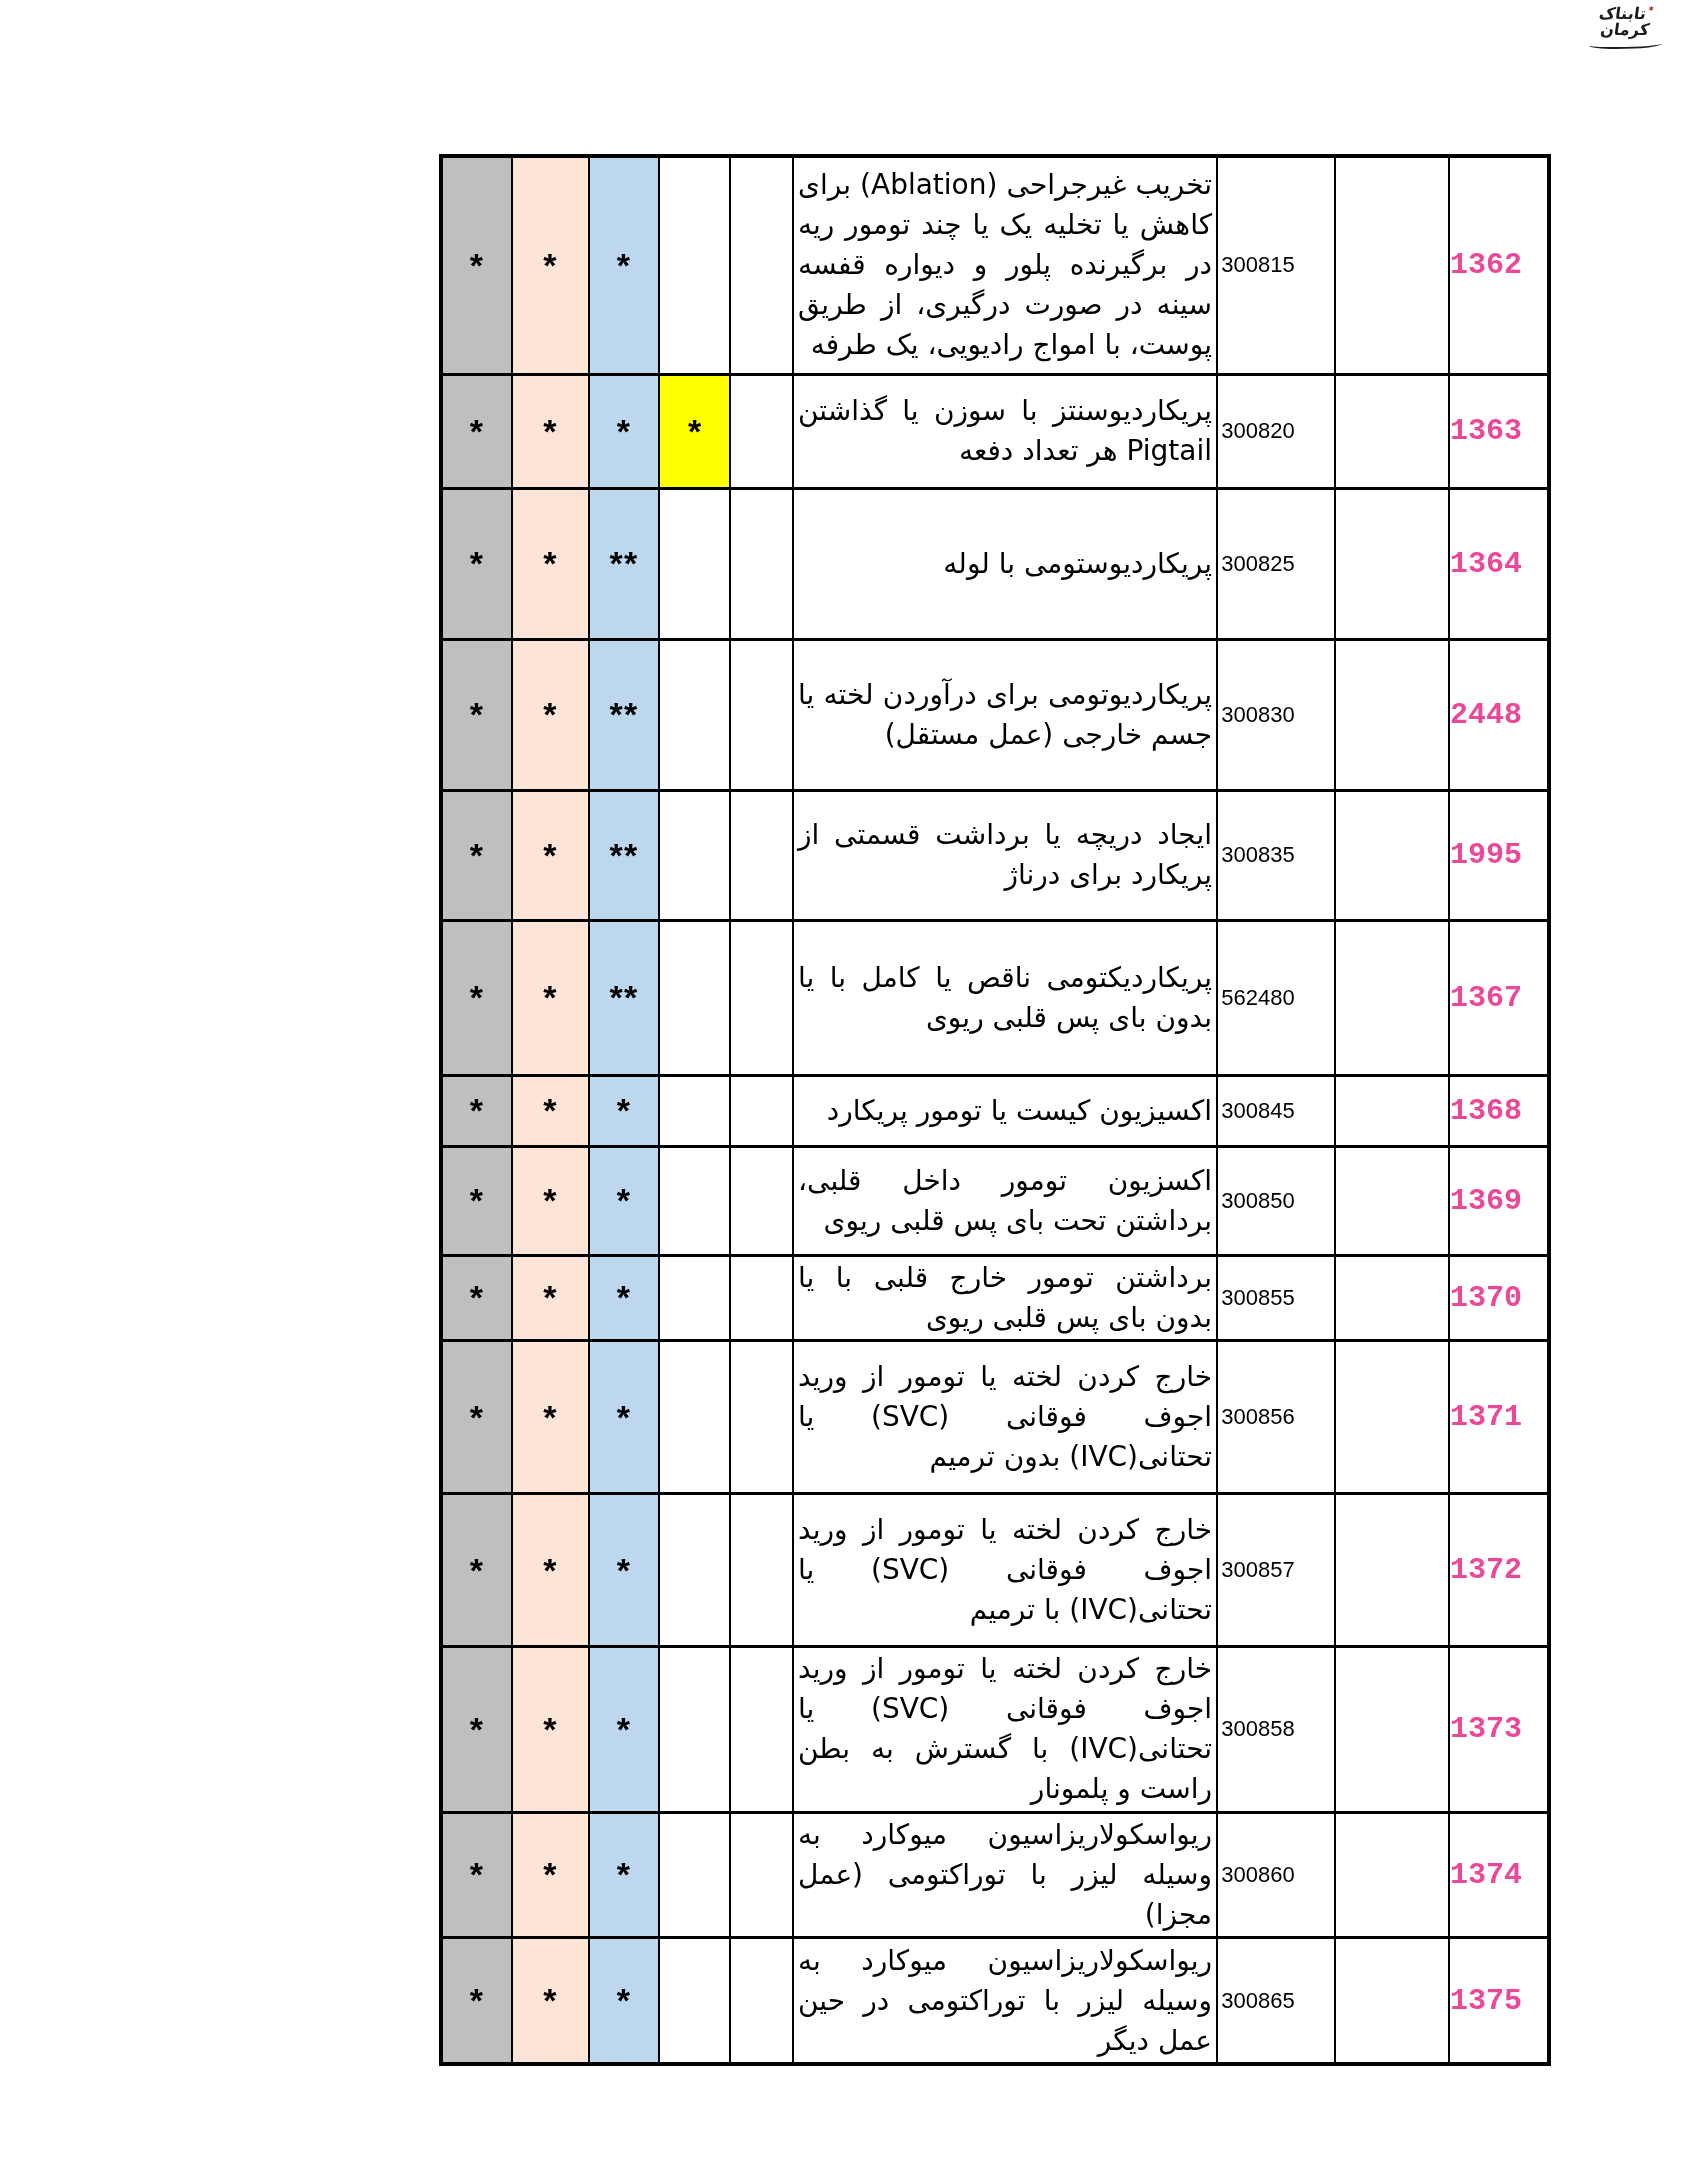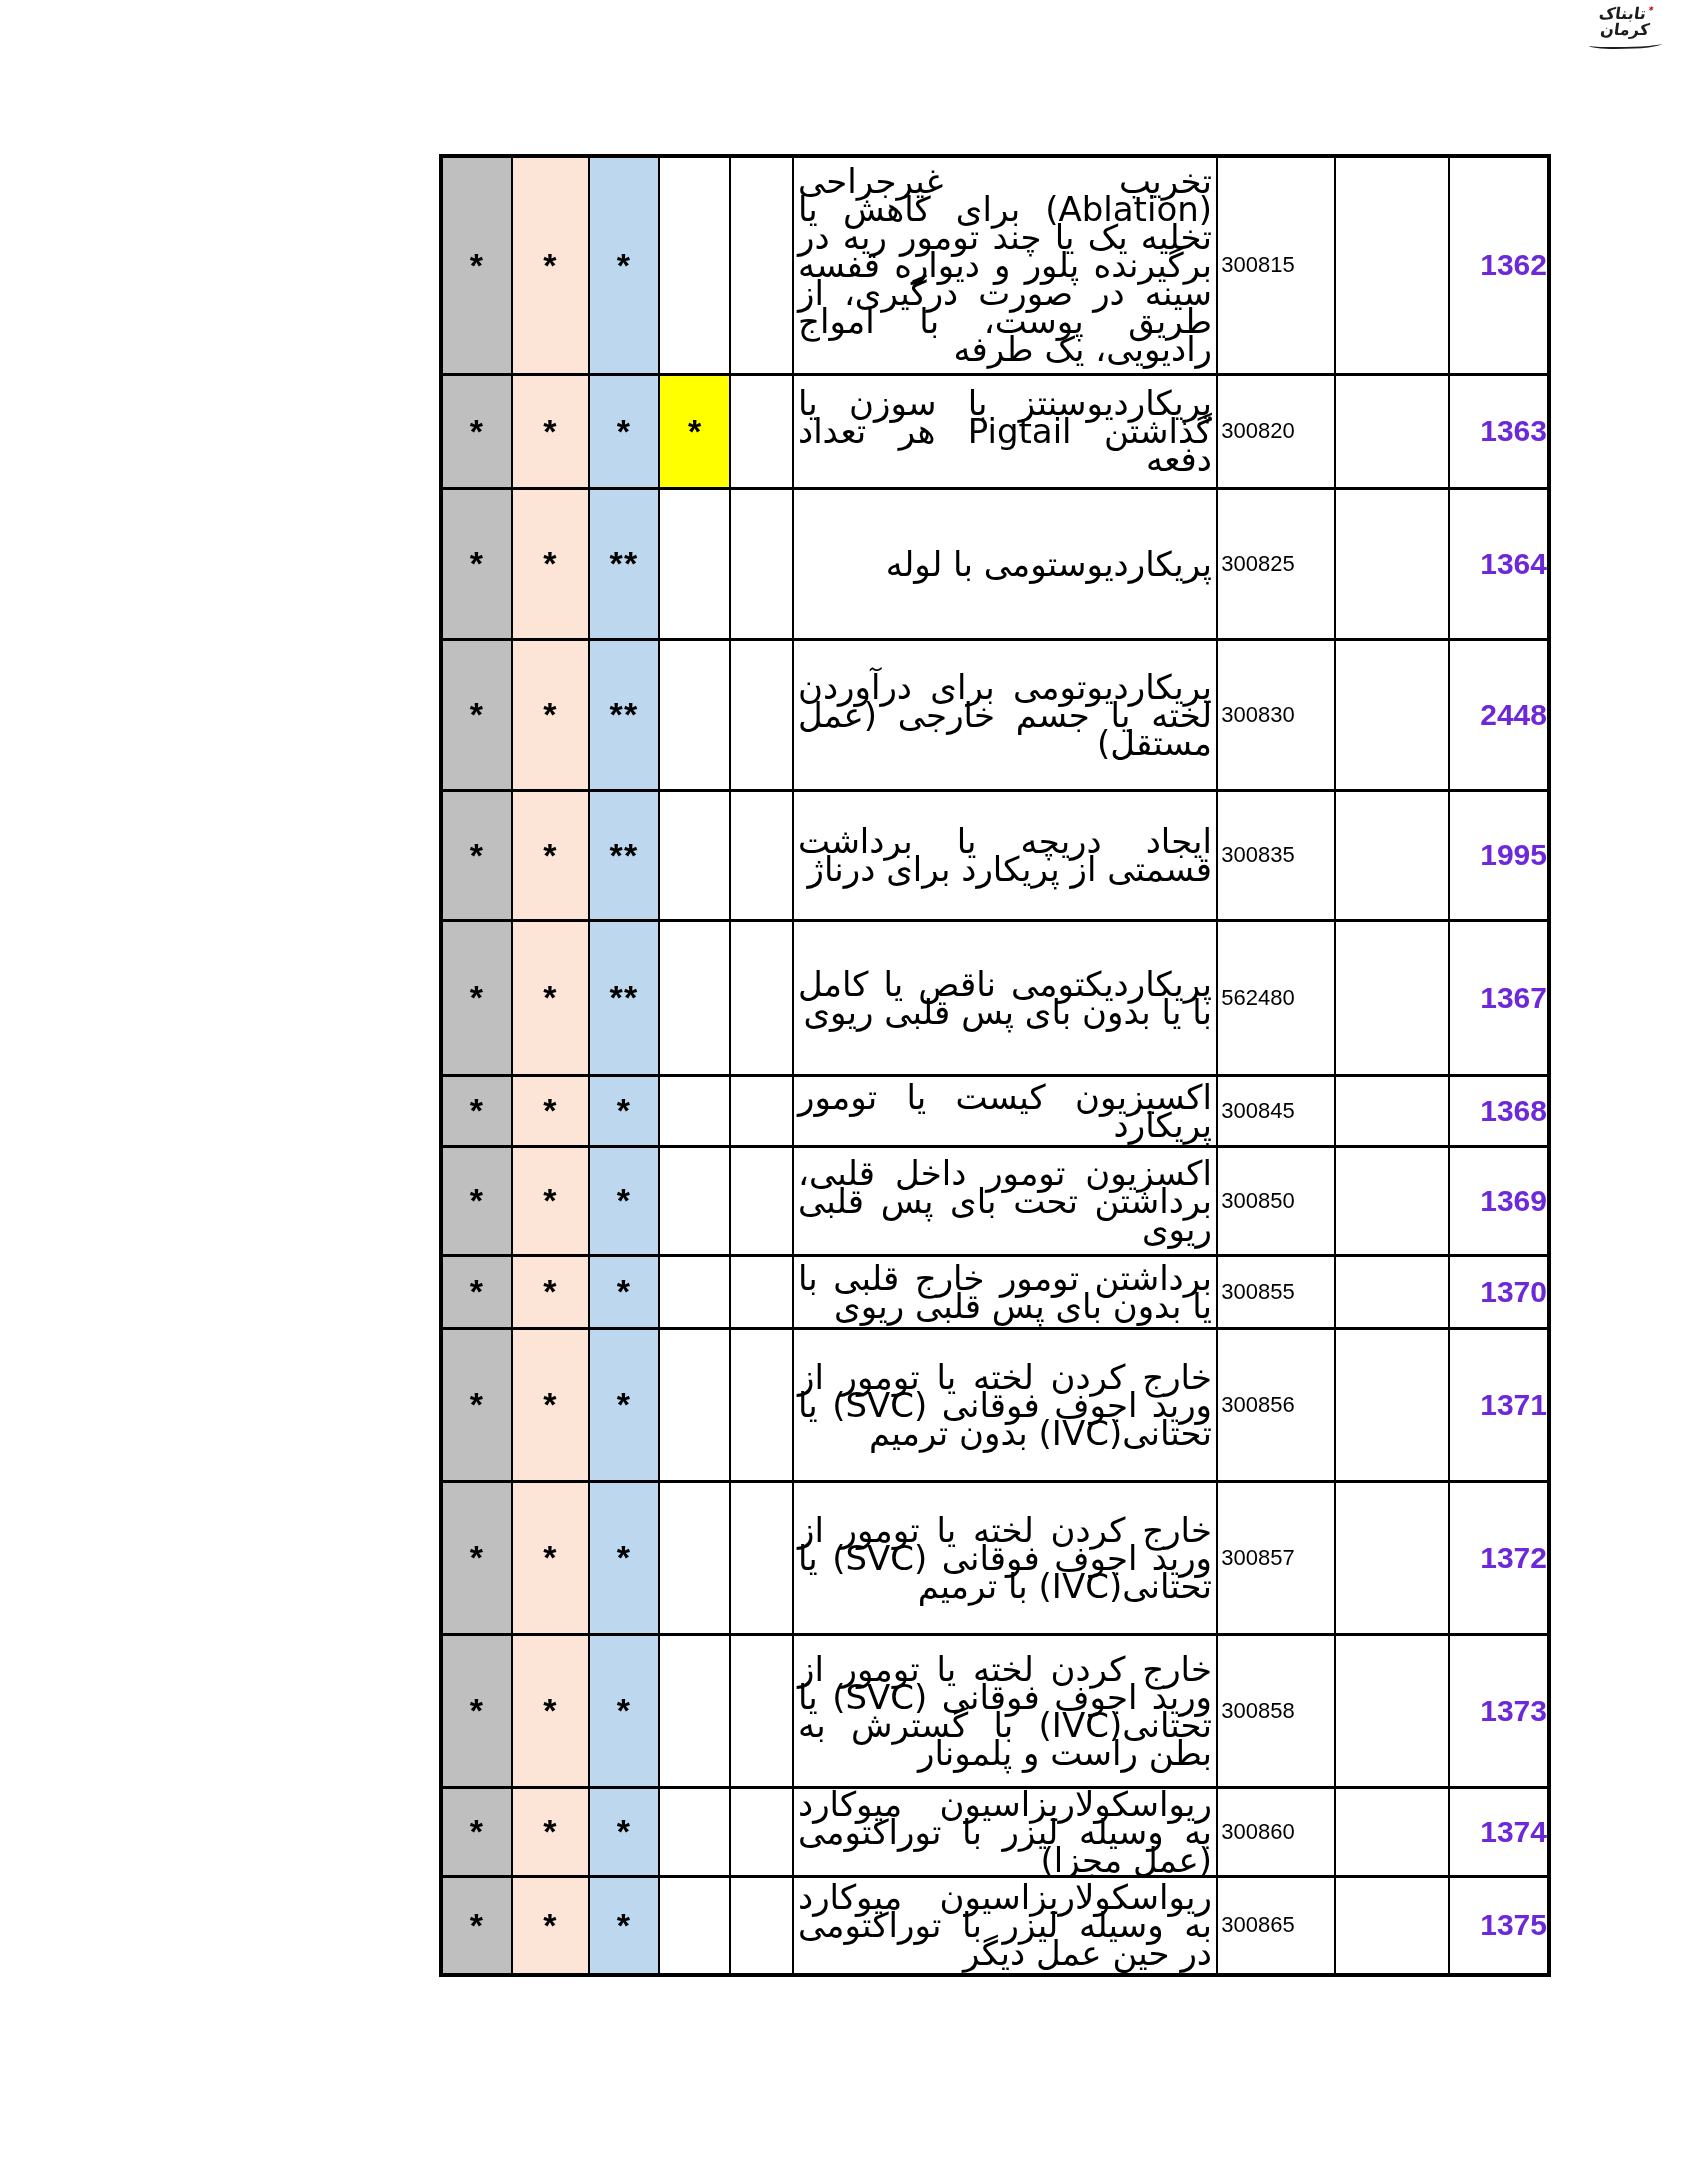--- a/index.html
+++ b/index.html
@@ -114,39 +114,39 @@
   td.col4       { background: #ffffff; text-align: center;
                   font-family: "Liberation Sans", sans-serif;
                   font-weight: 700; font-size: 34px; }
   td.col4.hl    { background: var(--highlight-yellow); }
   td.col5       { background: #ffffff; }
 
   td.desc {
     direction: rtl;
     text-align: justify;
     text-align-last: right;
-    font-size: 34px;
-    line-height: 28px;
+    font-size: 28px;
+    line-height: 40px;
     padding: 1.3px 4px 1.3px 4px;
     color: #000;
   }
   td.code {
     direction: ltr;
     text-align: left;
     padding-left: 3.3px;
     font-family: "Liberation Sans", sans-serif;
     font-size: 22px;
     color: #000;
   }
   td.rownum {
-    text-align: right;
-    font-family: Liberation Sans, sans-serif;
+    text-align: left;
+    font-family: Liberation Mono, monospace;
     font-weight: 700;
     font-size: 30px;
-    color: #6d28d9;
+    color: #ec4899;
   }
 </style>
 </head>
 <body>
 
 <div class="logo">
   <span class="logo-text">
     <span class="logo-dot">＊</span><span>تابناک کرمان</span>
   </span>
   <span class="swoosh"></span>

